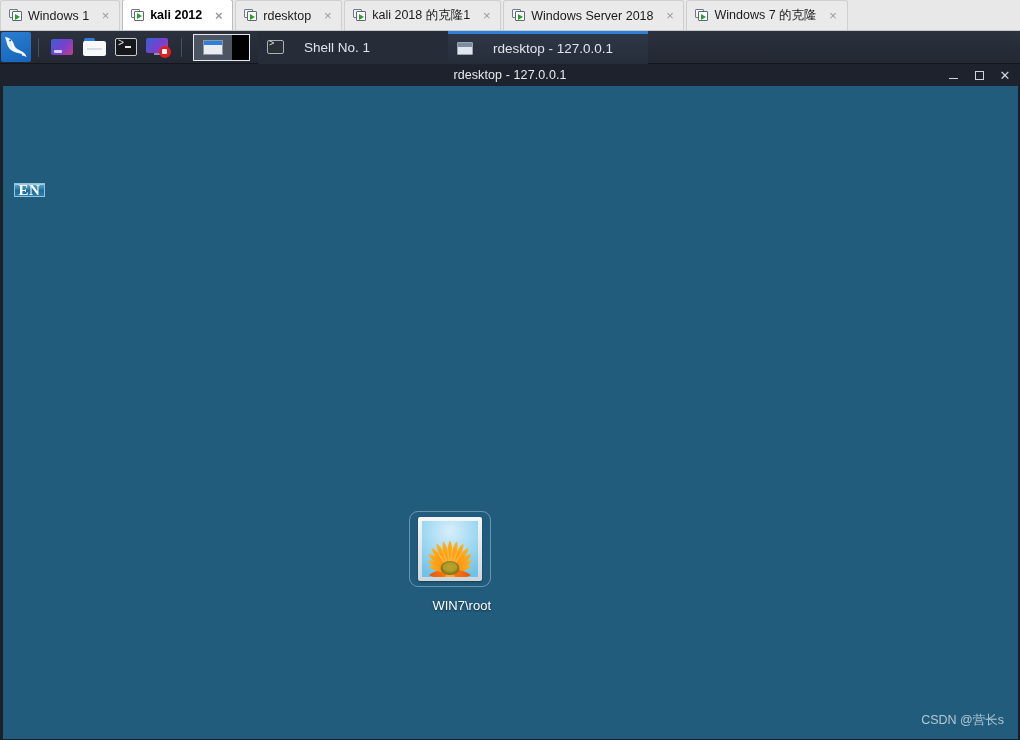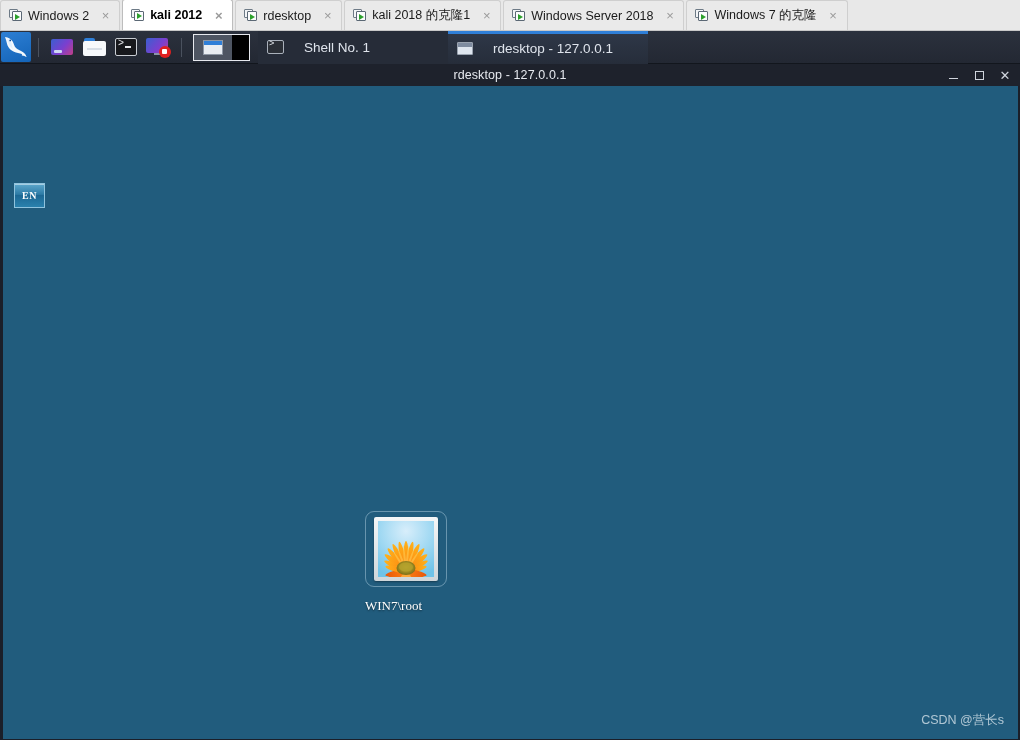--- a/index.html
+++ b/index.html
@@ -246,37 +246,37 @@
   
   .rdp {
     position: absolute; left: 3px; top: 22px;
     width: 1015px; height: 653px;
     background: #215c7d;
     overflow: hidden;
   }
 
   .en-btn {
     position: absolute; left: 11px; top: 97px;
-    width: 31px; height: 25px;
+    width: 31px; height: 14px;
     border-radius: 0;
     background: linear-gradient(#5da7cc 0%, #2d7ba6 45%, #1d6894 50%, #2a81ad 100%);
     border: 1px solid #8fc3de;
     box-shadow: inset 0 1px 0 rgba(255,255,255,.45);
     display: flex; align-items: center; justify-content: center;
     color: #ffffff;
     font-family: "Liberation Serif", "DejaVu Serif", serif;
-    font-weight: bold; font-size: 10px; letter-spacing: .5px;
+    font-weight: bold; font-size: 15px; letter-spacing: .5px;
   }
 
   .users {
     position: absolute; left: 0; top: 0; width: 1015px; height: 653px;
   }
   .user-tile {
     position: absolute; width: 126px;
-    display: flex; flex-direction: column; align-items: flex-start; font-family: Liberation Serif, serif;
+    display: flex; flex-direction: column; align-items: flex-end;
   }
   .user-tile.u1 { left: 362px; top: 425px; }
   .user-tile.u2 { left: 542px; top: 430px; }
 
   .avatar-frame {
     width: 78px; height: 72px;
     border-radius: 9px;
     border: 1px solid rgba(190,220,235,.45);
     display: flex; align-items: center; justify-content: center;
     position: relative;
@@ -322,21 +322,21 @@
 <body>
 
 <div class="tabstrip">
 
   <div class="vmtab">
     <span class="vm-icon">
       <span class="scr-back"></span>
         <span class="scr-front"></span>
         <span class="play"></span>
     </span>
-    <span class="tab-label">Windows 2</span>
+    <span class="tab-label">Windows 1</span>
     <span class="tab-close">×</span>
   </div>
 
   <div class="vmtab active">
     <span class="vm-icon">
       <span class="scr-back"></span>
         <span class="scr-front"></span>
         <span class="play"></span>
     </span>
     <span class="tab-label">kali 2012</span>

